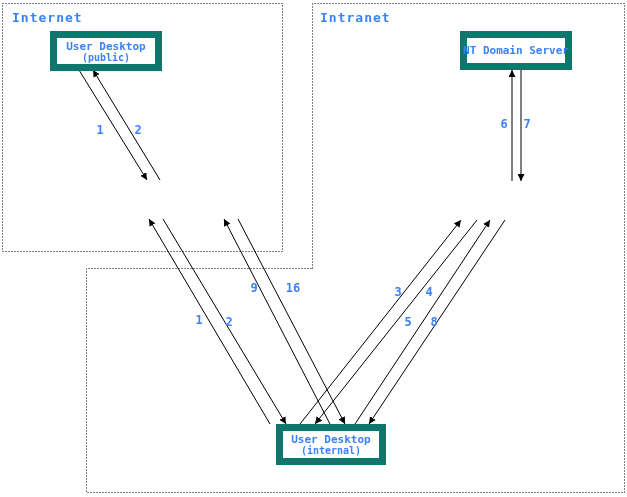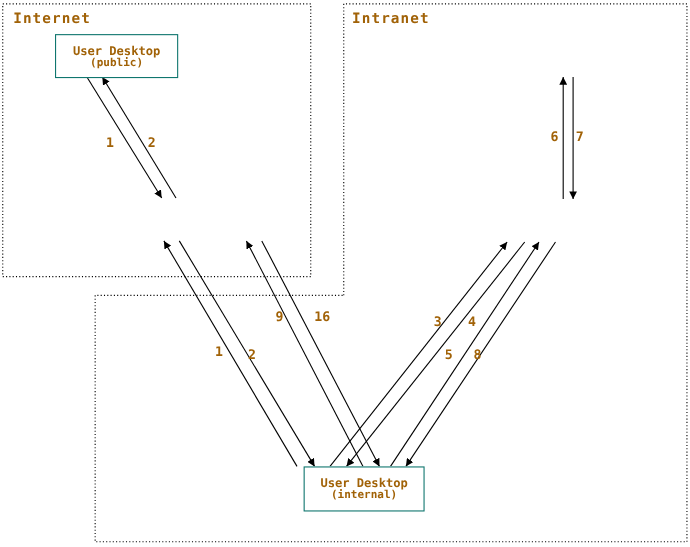--- a/index.html
+++ b/index.html
@@ -6,41 +6,41 @@
     margin: 0;
     padding: 0;
     background: #ffffff;
   }
   .canvas {
     position: relative;
     width: 627px;
     height: 497px;
     background: #ffffff;
     font-family: "DejaVu Sans Mono", "Liberation Mono", monospace;
-    color: #a16207;
+    color: #3b82f6;
     overflow: hidden;
   }
   .lines-layer {
     position: absolute;
     left: 0;
     top: 0;
     width: 627px;
     height: 497px;
   }
   .region-label {
     position: absolute;
     font-size: 13px;
     font-weight: bold;
     letter-spacing: 1px;
     white-space: nowrap;
   }
   .node {
     position: absolute;
     background: #ffffff;
-    border: 1px solid #0f766e;
+    border: 7px solid #0f766e;
     display: flex;
     flex-direction: column;
     align-items: center;
     justify-content: center;
     text-align: center;
     box-sizing: border-box;
   }
   .node .title {
     font-size: 11px;
     font-weight: bold;
@@ -95,20 +95,23 @@
 
   <span class="region-label" style="left:12px; top:10px;">Internet</span>
   <span class="region-label" style="left:320px; top:10px;text-align:center;">Intranet</span>
 
   <div class="node" style="left:50px; top:31px; width:112px; height:40px;">
     <span class="title">User Desktop</span>
     <span class="subtitle">(public)</span>
   </div>
 
 
+  <div class="node" style="left:460px; top:31px; width:112px; height:39px;">
+    <span class="title">NT Domain Server</span>
+  </div>
 
 
   <div class="node" style="left:276px; top:424px; width:110px; height:41px;">
     <span class="title">User Desktop</span>
     <span class="subtitle">(internal)</span>
   </div>
 
   <span class="edge-label" style="left:100px; top:130px;">1</span>
   <span class="edge-label" style="left:138px; top:130px;">2</span>
   <span class="edge-label" style="left:199px; top:320px;">1</span>

